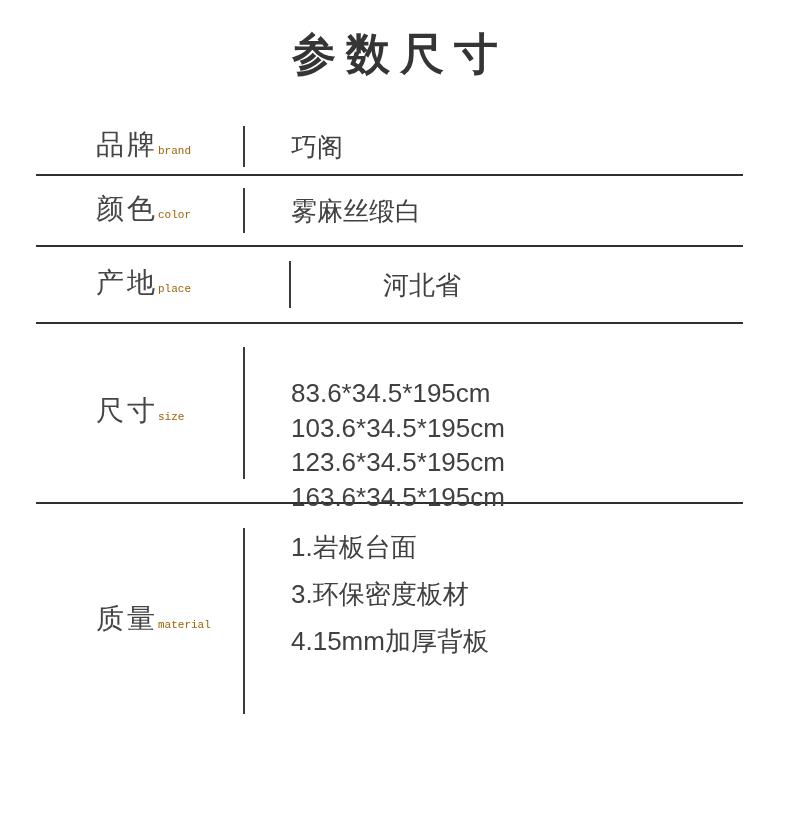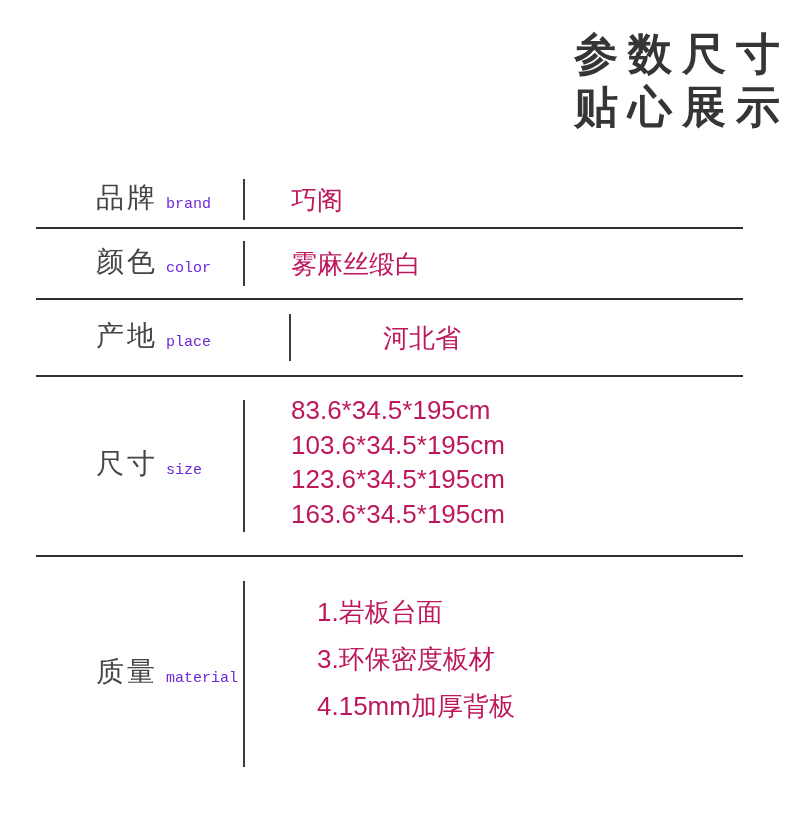--- a/index.html
+++ b/index.html
@@ -16,21 +16,21 @@
   }
   .page {
     width: 790px;
     height: 830px;
     box-sizing: border-box;
     padding-top: 27px;
     background: #ffffff;
   }
   
   .title-block {
-    text-align: right;
+    text-align: center;
   }
   .title-line {
     font-size: 44px;
     line-height: 53px;
     font-weight: 700;
     color: #353535;
     letter-spacing: 10px;
     text-indent: 10px;
   }
   
@@ -65,24 +65,23 @@
     font-family: Liberation Mono, monospace;
   }
   .label-zh {
     font-size: 28px;
     line-height: 30px;
     color: #454545;
     letter-spacing: 3px;
     white-space: nowrap;
   }
   .label-en {
-    font-size: 15px;
+    font-size: 11px;
     line-height: 15px;
-    color: #6d28d9;
-    margin-left: 8px;
+    color: #a16207;
     padding-bottom: 3px;
     white-space: nowrap;
   }
   .divider {
     width: 2px;
     flex: none;
     background: #3a3a3a;
     align-self: center;
   }
   .row-brand    .divider { height: 41px; }
@@ -94,49 +93,48 @@
   .cell-value {
     flex: 1;
     box-sizing: border-box;
     padding-left: 46px;
     display: flex;
     flex-direction: column;
     justify-content: center;
   }
   .value {
     font-size: 26px;
-    color: #be185d;
+    color: #404040;
     line-height: 32px;
     white-space: nowrap;
   }
   .row-size .cell-value {
     justify-content: flex-start;
-    padding-top: 16px;
+    padding-top: 8px;
+    margin-top: 44px;
   }
   .row-size .value {
     line-height: 34.5px;
   }
   .row-material .cell-value {
     justify-content: flex-start;
-    padding-top: 40px;
-    margin-left: 26px;
+    padding-top: 28px;
   }
   .row-material .value {
     line-height: 30px;
     margin-bottom: 17px;
   }
 </style>
 </head>
 <body>
 
 <div class="page">
 
   <div class="title-block">
     <div class="title-line">参数尺寸</div>
-    <div class="title-line">贴心展示</div>
   </div>
 
   <div class="spec-table">
 
     <div class="row row-brand bordered">
       <div class="cell-label">
         <div class="label-pair">
           <span class="label-zh">品牌</span>
           <span class="label-en">brand</span>
         </div>

